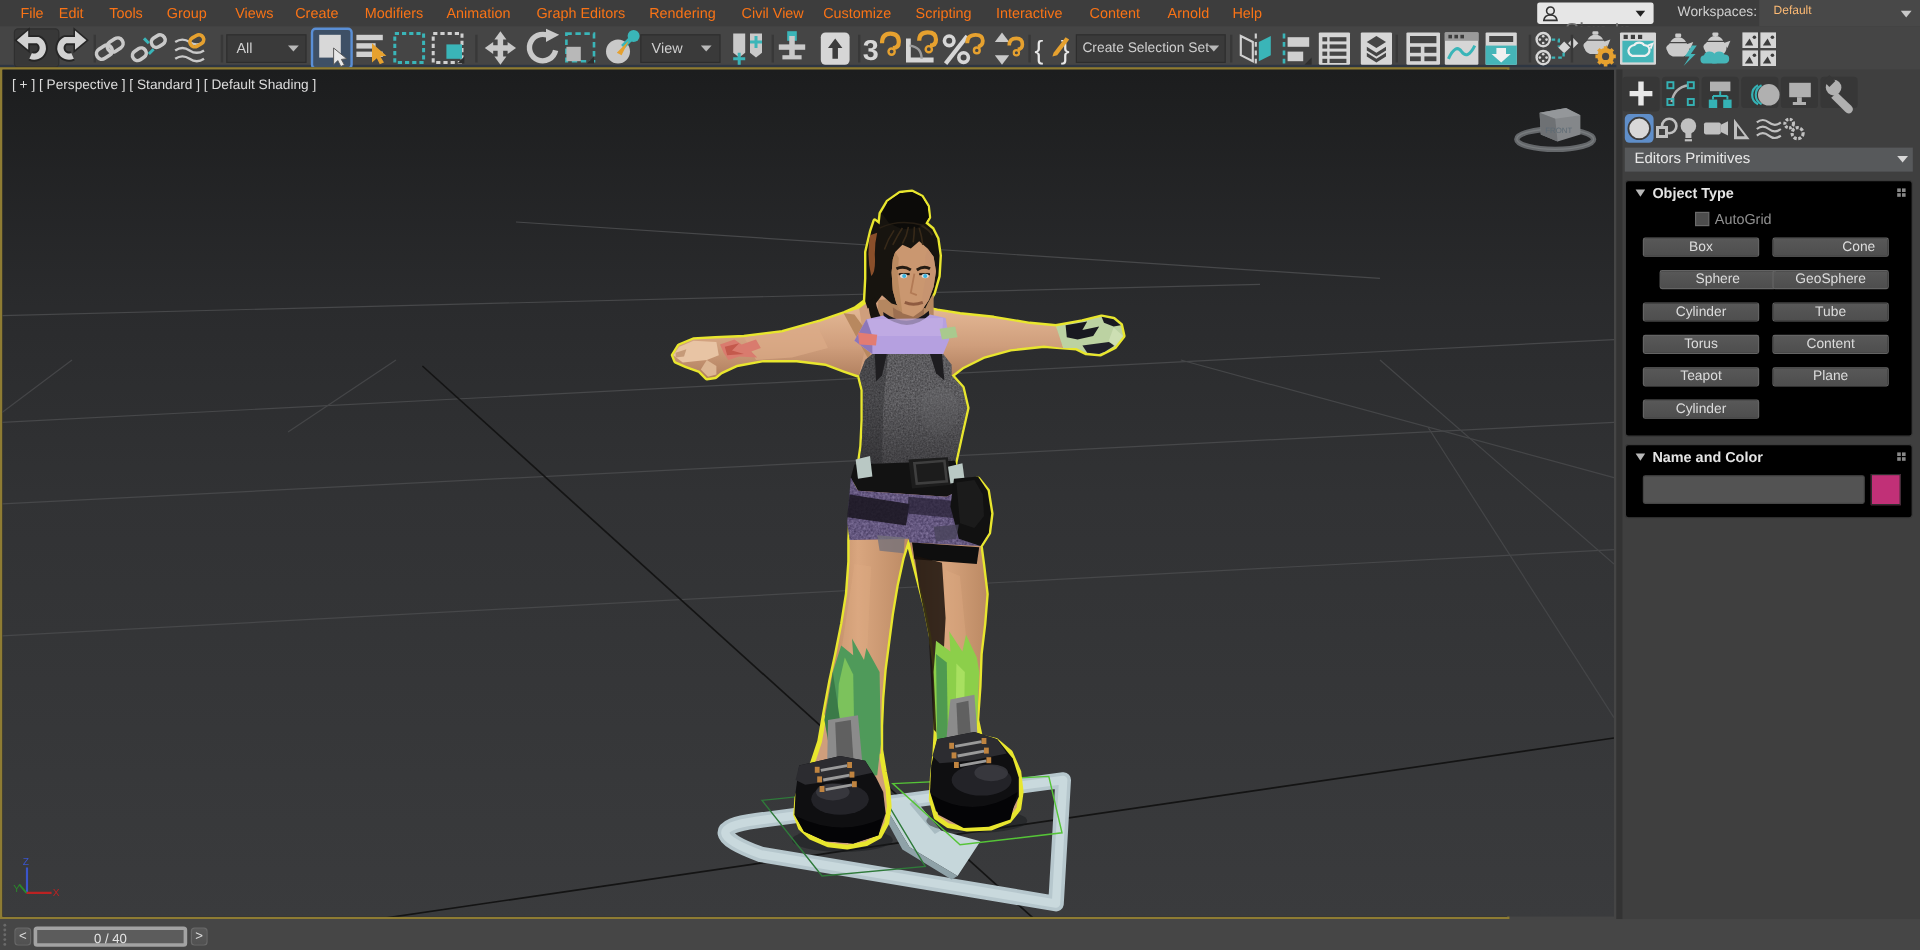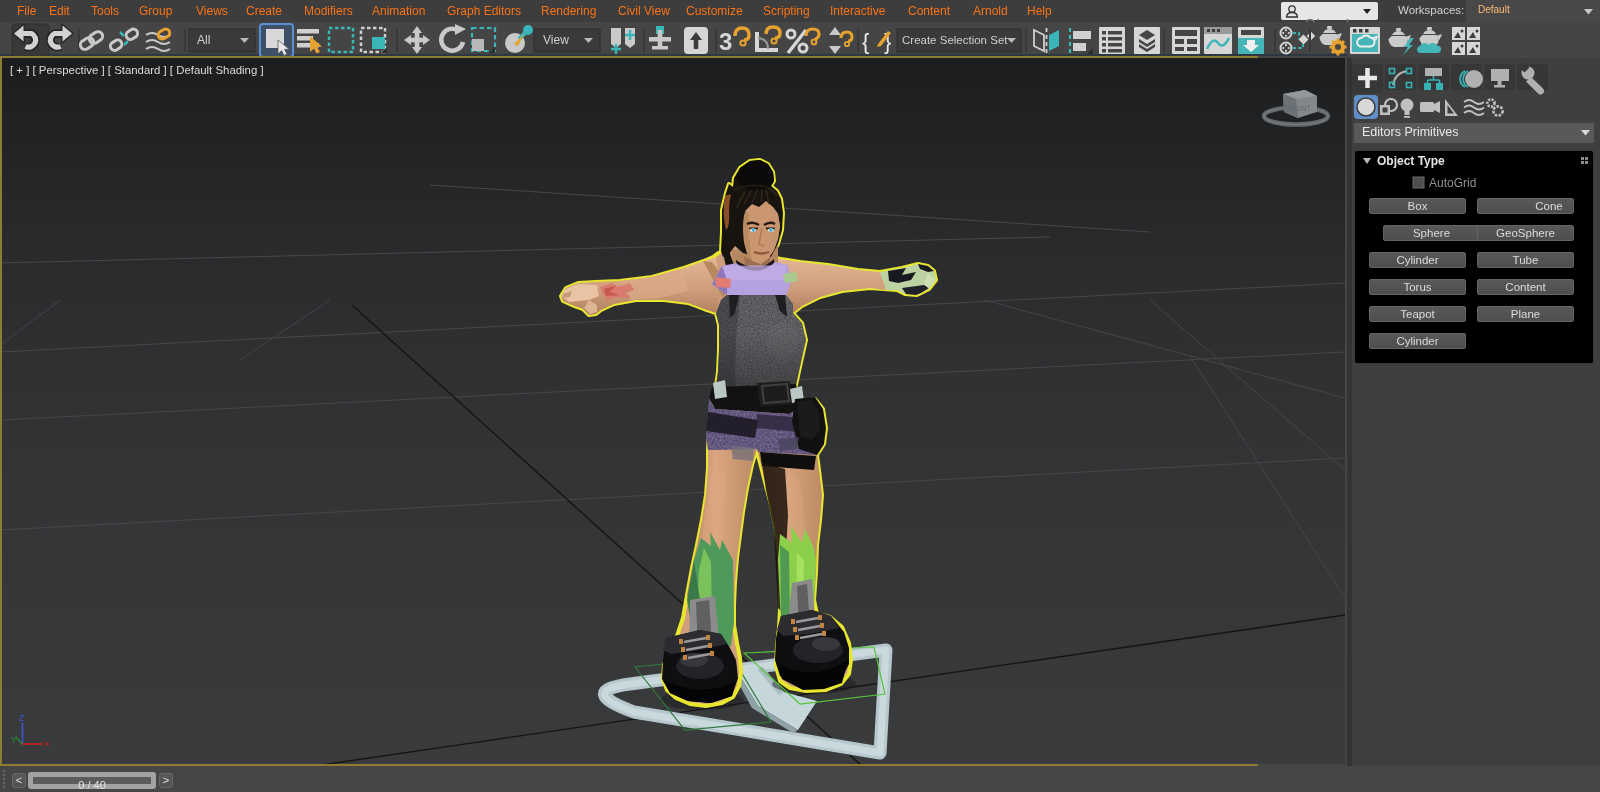--- a/index.html
+++ b/index.html
@@ -691,28 +691,44 @@
         <div class="pbtn" style="left:122px;top:74px;">GeoSphere</div>
       <div class="pbtn" style="left:14px;top:101px;">Cylinder</div>
         <div class="pbtn" style="left:122px;top:101px;">Tube</div>
       <div class="pbtn" style="left:14px;top:128px;">Torus</div>
         <div class="pbtn" style="left:122px;top:128px;">Content</div>
       <div class="pbtn" style="left:14px;top:155px;">Teapot</div>
         <div class="pbtn" style="left:122px;top:155px;">Plane</div>
       <div class="pbtn" style="left:14px;top:182px;">Cylinder</div>
     </div>
 
+    <div class="rollout" style="left:7px;top:312px;width:240px;height:62px;">
+      <div class="rhead">
+        <svg width="240" height="20" style="position:absolute;left:0;top:0">
+          <path d="M8 7 l8 0 l-4 6 z" fill="#b8b8b8"></path>
+          <g fill="#888">
+              <rect x="226" y="6" width="3" height="3"></rect>
+              <rect x="230" y="6" width="3" height="3"></rect>
+              <rect x="226" y="10" width="3" height="3"></rect>
+              <rect x="230" y="10" width="3" height="3"></rect>
+            </g>
+        </svg>
+        <span style="position:absolute;left:22px;top:3px;">Name and Color</span>
+      </div>
+      <div style="position:absolute;left:14px;top:25px;width:185px;height:24px;background:#535353;border:1px solid #454545;border-radius:2px;"></div>
+      <div style="position:absolute;left:204px;top:24px;width:25px;height:26px;background:#c13077;border:1px solid #2e2e2e;"></div>
+    </div>
   </div>
   <div id="bottom">
     <svg width="12" height="26" style="position:absolute;left:0;top:0">
       <g fill="#6a6a6a">
           <circle cx="4" cy="5" r="1.2"></circle>
           <circle cx="4" cy="9" r="1.2"></circle>
           <circle cx="4" cy="13" r="1.2"></circle>
           <circle cx="4" cy="17" r="1.2"></circle>
           <circle cx="4" cy="21" r="1.2"></circle>
         </g>
     </svg>
     <div class="btn" style="left:12px;top:7px;width:14px;height:15px;line-height:13px;font-size:11px;">&lt;</div>
-    <div style="position:absolute;left:28px;top:6px;width:128px;height:17px;background:#5c5c5c;border:5px solid #a3a3a3;border-radius:3px;color:#e4e4e4;font-size:11px;text-align:center;line-height:16px;">0 / 40</div>
+    <div style="position:absolute;left:28px;top:6px;width:128px;height:17px;background:#5c5c5c;border:3px solid #a3a3a3;border-radius:3px;color:#e4e4e4;font-size:11px;text-align:center;line-height:16px;">0 / 40</div>
     <div class="btn" style="left:159px;top:7px;width:14px;height:15px;line-height:13px;font-size:11px;">&gt;</div>
   </div>
 </div>
 
 </body></html>

